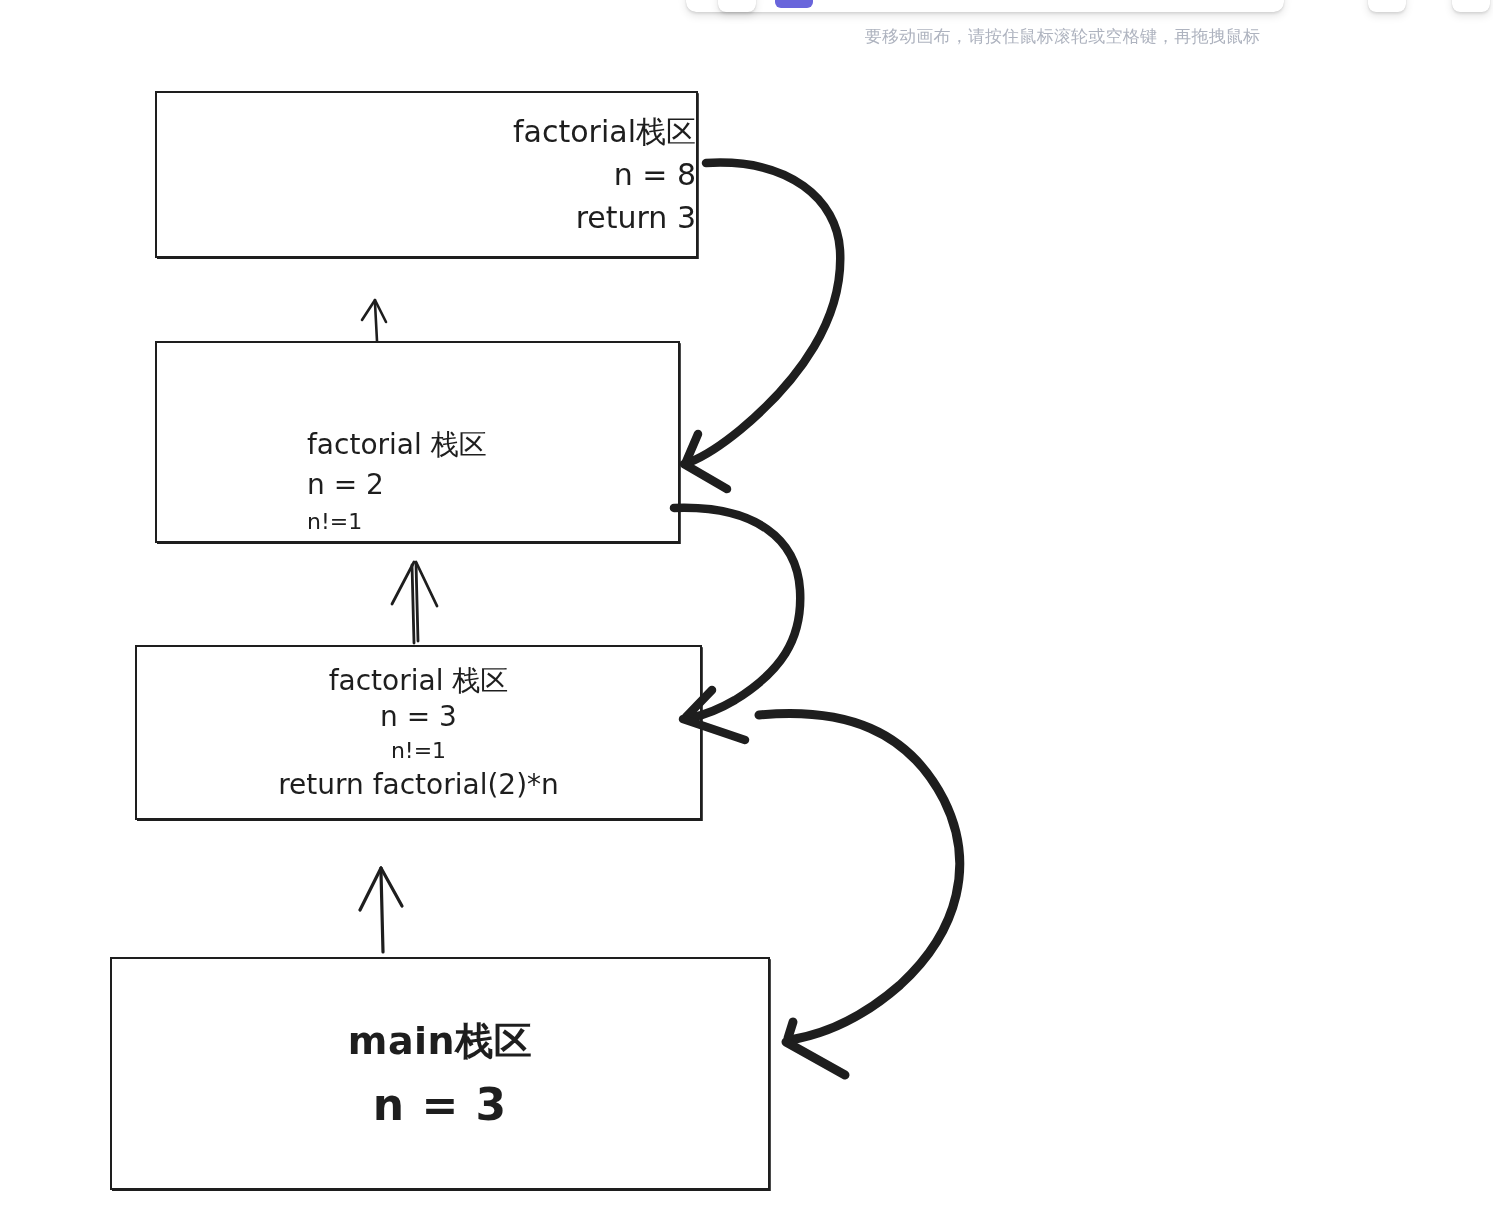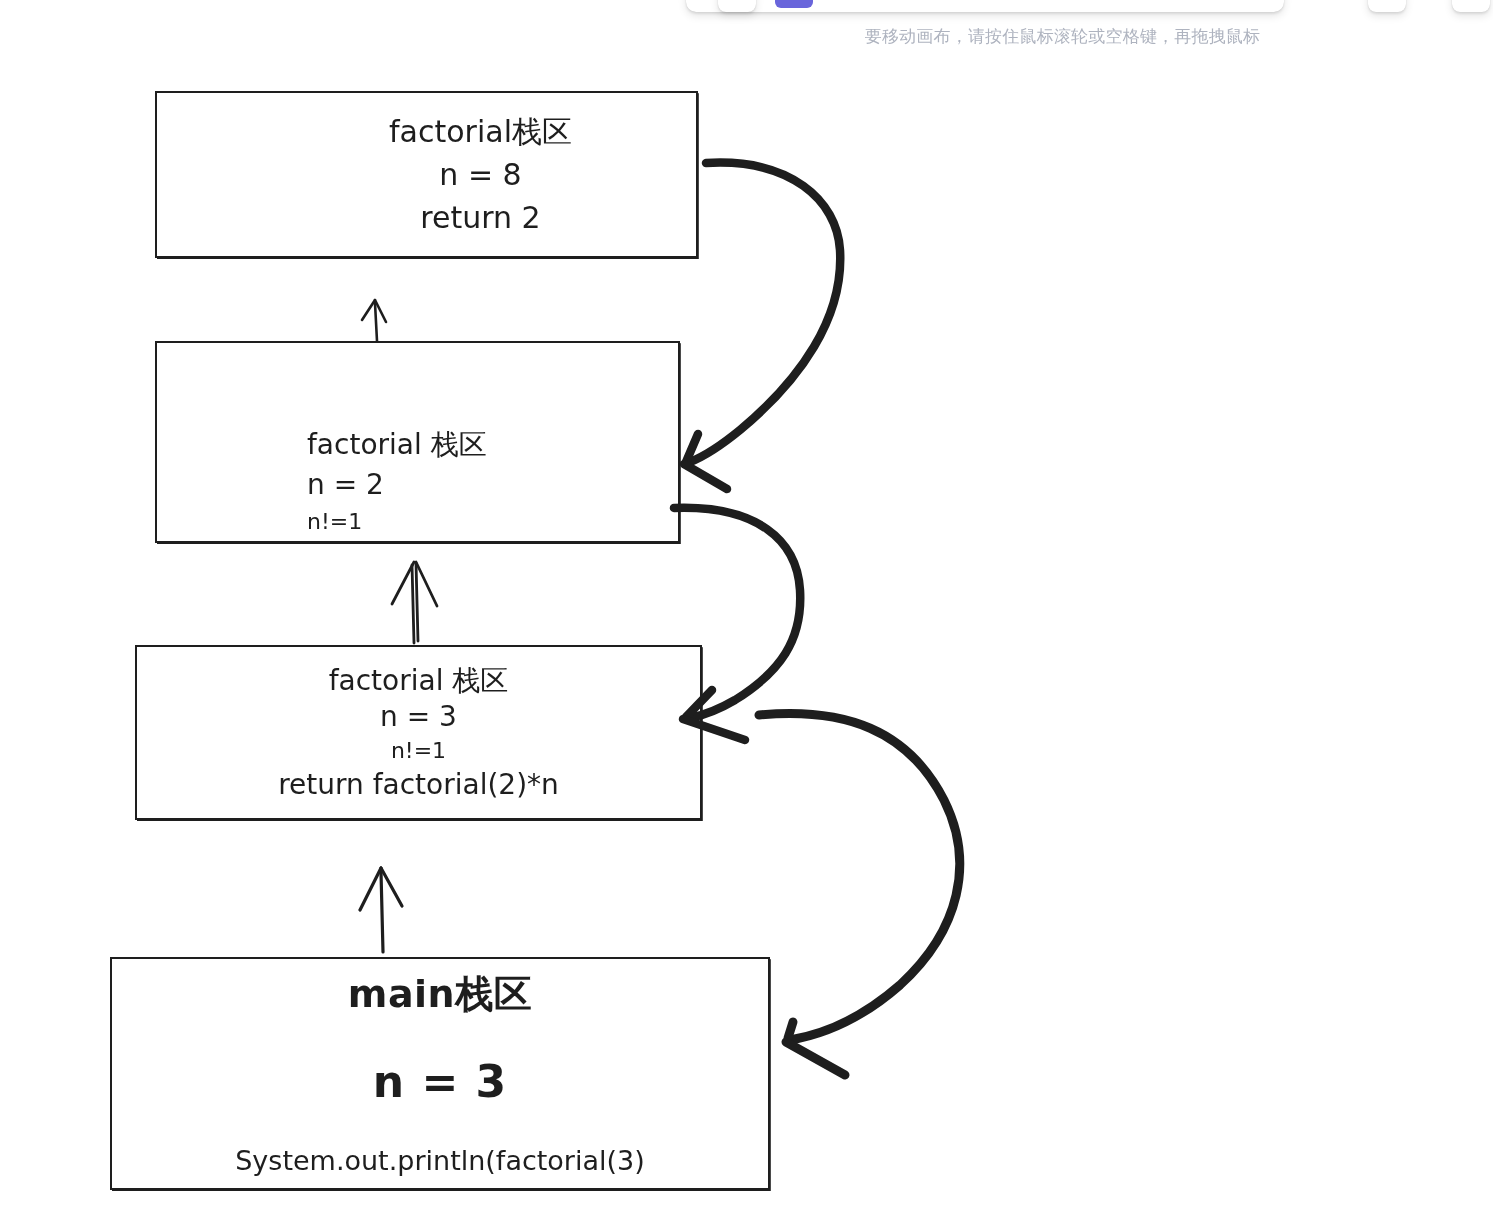--- a/index.html
+++ b/index.html
@@ -102,38 +102,38 @@
     pointer-events: none;
   }
   .frame-line {
     font-family: "DejaVu Sans", sans-serif;
     color: #1e1e1e;
     white-space: nowrap;
   }
 
   
   #frame-1 { left: 155px; top: 91px; width: 543px; height: 167px; }
-  #frame-1 .frame-body { align-items: center; padding-left: 108px; }
+  #frame-1 .frame-body { align-items: flex-end; padding-left: 108px; }
   #frame-1 .frame-line { font-size: 30px; line-height: 43px; }
 
   
   #frame-2 { left: 155px; top: 341px; width: 525px; height: 202px; }
   #frame-2 .frame-body { align-items: flex-start; padding-left: 150px; justify-content: flex-end; padding-bottom: 2px; }
   #frame-2 .frame-line { font-size: 28px; line-height: 40px; }
   #frame-2 .small { font-size: 22px; line-height: 34px; }
 
   
   #frame-3 { left: 135px; top: 645px; width: 567px; height: 175px; }
   #frame-3 .frame-body { align-items: center; }
   #frame-3 .frame-line { font-size: 28px; line-height: 36px; }
   #frame-3 .small { font-size: 22px; line-height: 32px; }
 
   
   #frame-main { left: 110px; top: 957px; width: 660px; height: 233px; }
-  #frame-main .frame-body { align-items: center; justify-content: space-between; }
+  #frame-main .frame-body { align-items: center; }
   #frame-main .title-line { font-size: 38px; line-height: 62px; font-weight: 700; letter-spacing: 0.5px; }
   #frame-main .n-line { font-size: 44px; line-height: 66px; font-weight: 700; letter-spacing: 1px; }
   #frame-main .code-line { font-size: 27px; line-height: 46px; }
 
   
   #arrow-layer {
     position: absolute;
     left: 0; top: 0;
     width: 1493px;
     height: 1228px;
@@ -167,21 +167,21 @@
   <div class="round-chip" id="chip-far-right"></div>
 
   <div id="canvas-hint">
     <span>要移动画布，请按住鼠标滚轮或空格键，再拖拽鼠标</span>
   </div>
 
   <div class="frame" id="frame-1">
     <div class="frame-body">
       <div class="frame-line">factorial栈区</div>
       <div class="frame-line">n = 8</div>
-      <div class="frame-line">return 2</div>
+      <div class="frame-line">return 3</div>
     </div>
   </div>
 
   <div class="frame" id="frame-2">
     <div class="frame-body">
       <div class="frame-line">factorial 栈区</div>
       <div class="frame-line">n = 2</div>
       <div class="frame-line small">n!=1</div>
     </div>
   </div>
@@ -192,21 +192,20 @@
       <div class="frame-line">n = 3</div>
       <div class="frame-line small">n!=1</div>
       <div class="frame-line">return factorial(2)*n</div>
     </div>
   </div>
 
   <div class="frame" id="frame-main">
     <div class="frame-body">
       <div class="frame-line title-line">main栈区</div>
       <div class="frame-line n-line">n = 3</div>
-      <div class="frame-line code-line">System.out.println(factorial(3)</div>
     </div>
   </div>
 
   <svg id="arrow-layer" viewBox="0 0 1493 1228">
 
     <g fill="none" stroke="#1e1e1e" stroke-width="2.6" stroke-linecap="round" stroke-linejoin="round">
       <path d="M377 341 L375 303"></path>
       <path d="M375 300 L362 320"></path>
       <path d="M375 300 L386 322"></path>
     </g>

